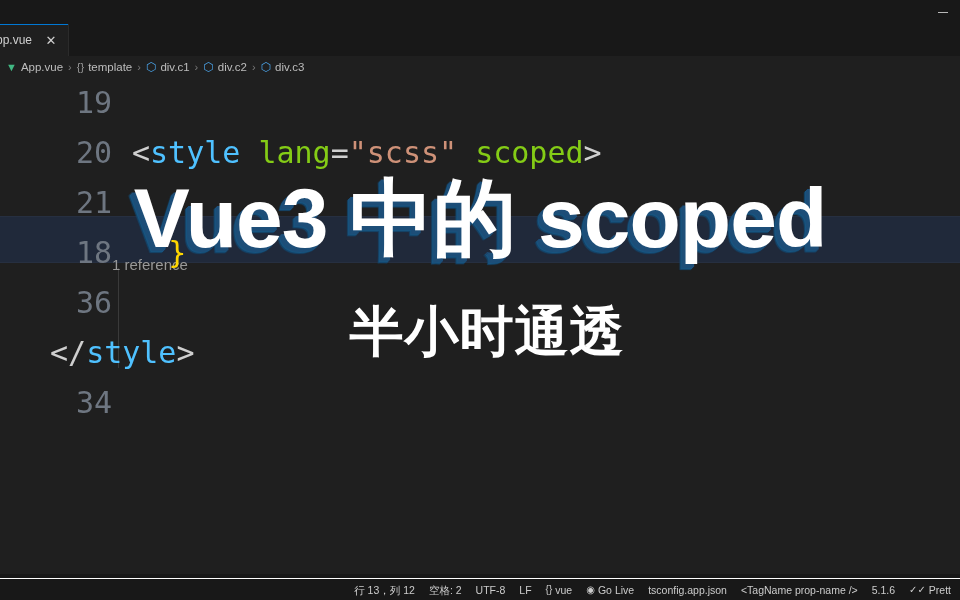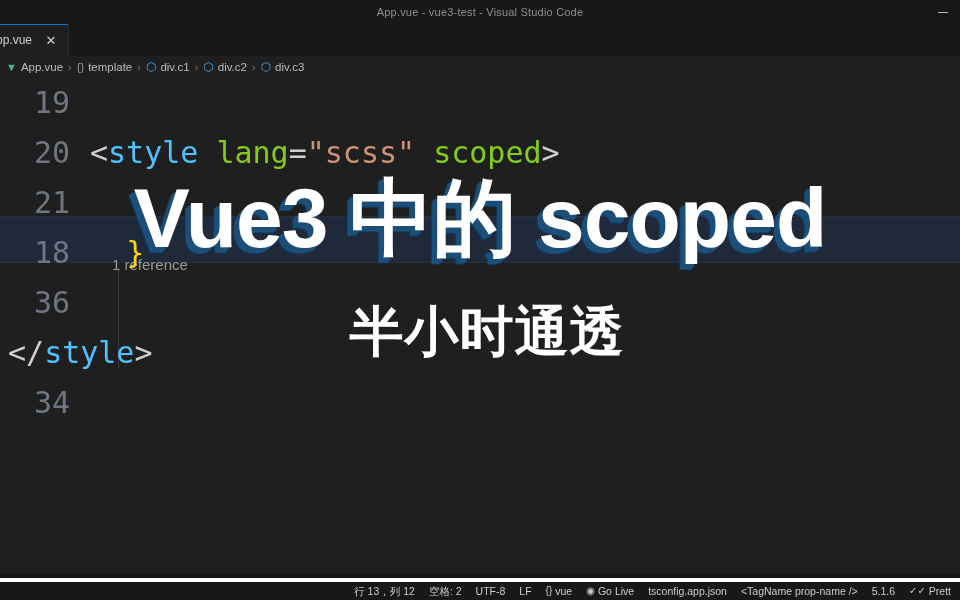--- a/index.html
+++ b/index.html
@@ -162,20 +162,21 @@
   }
   .codeline {
     position: relative;
     height: 50px;
     display: flex;
     align-items: center;
     font-family: "DejaVu Sans Mono", monospace;
     font-size: 30px;
     line-height: 50px;
     white-space: pre;
+    margin-left: 42px;
   }
   .gutter {
     width: 82px;
     text-align: right;
     padding-right: 12px;
     box-sizing: border-box;
     color: #6e7681;
     font-family: "DejaVu Sans Mono", monospace;
     font-size: 30px;
     flex: 0 0 82px;
@@ -201,21 +202,21 @@
     color: #999999;
   }
 
   
   .statusbar {
     position: absolute;
     left: 0; bottom: 0;
     width: 960px;
     height: 22px;
     background: #181818;
-    border-top: 4px solid #ffffff;
+    border-top: 1px solid #ffffff;
     box-sizing: border-box;
     display: flex;
     align-items: center;
     justify-content: flex-end;
     padding-right: 2px;
     overflow: hidden;
   }
   .status-item {
     font-size: 10.5px;
     color: #cccccc;
@@ -270,21 +271,20 @@
     white-space: nowrap;
     margin-left: 7px;
   }
 </style>
 </head>
 <body>
 
 <div id="app">
 
   <div class="titlebar">
-    <div class="titlebar-text">App.vue - vue3-test - Visual Studio Code</div>
     <div class="window-controls">
       <div class="win-btn">
           <span class="bar"></span>
         </div>
     </div>
   </div>
 
   <div class="tabbar">
     <div class="tab">
       <span class="tab-label">pp.vue</span>

